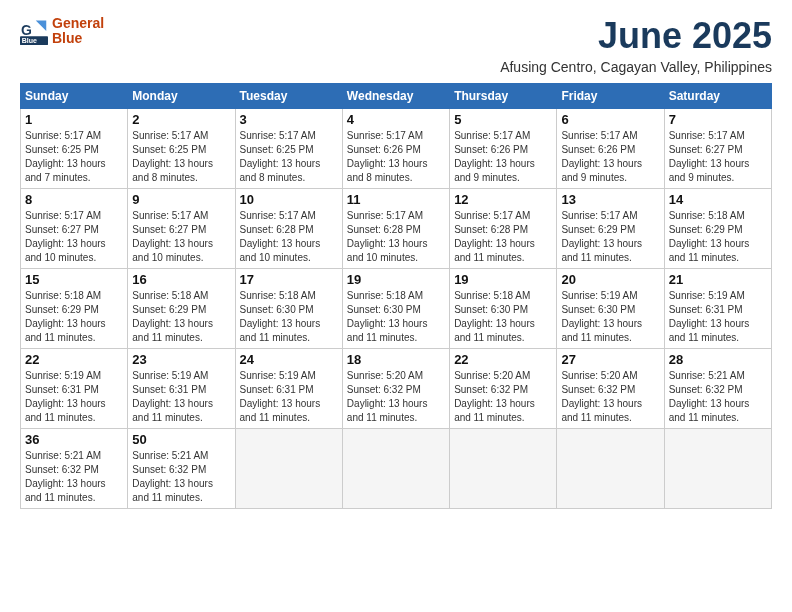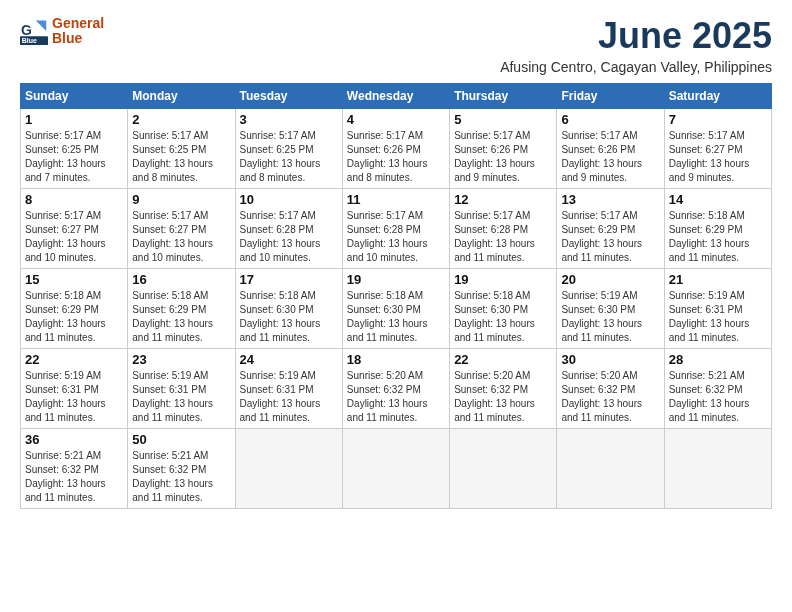--- a/index.html
+++ b/index.html
@@ -317,21 +317,21 @@
 and 11 minutes.</div>
           </td>
           <td>
             <span class="day-num">22</span>
             <div class="day-info">Sunrise: 5:20 AM
 Sunset: 6:32 PM
 Daylight: 13 hours
 and 11 minutes.</div>
           </td>
           <td>
-            <span class="day-num">30</span>
+            <span class="day-num">27</span>
             <div class="day-info">Sunrise: 5:20 AM
 Sunset: 6:32 PM
 Daylight: 13 hours
 and 11 minutes.</div>
           </td>
           <td>
             <span class="day-num">28</span>
             <div class="day-info">Sunrise: 5:21 AM
 Sunset: 6:32 PM
 Daylight: 13 hours

